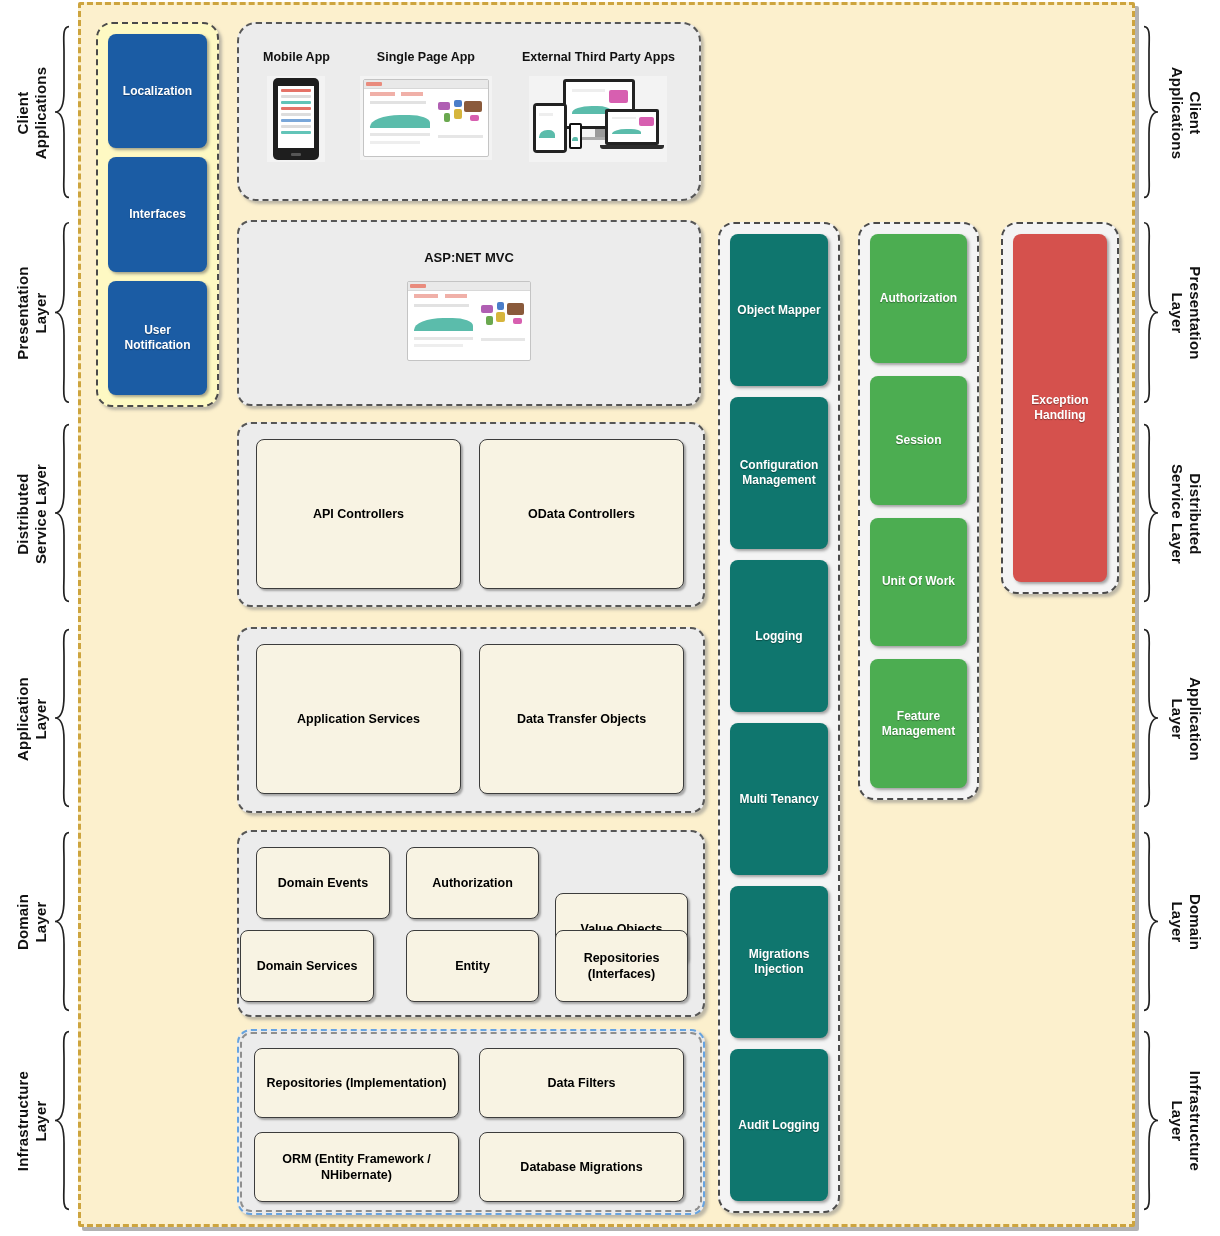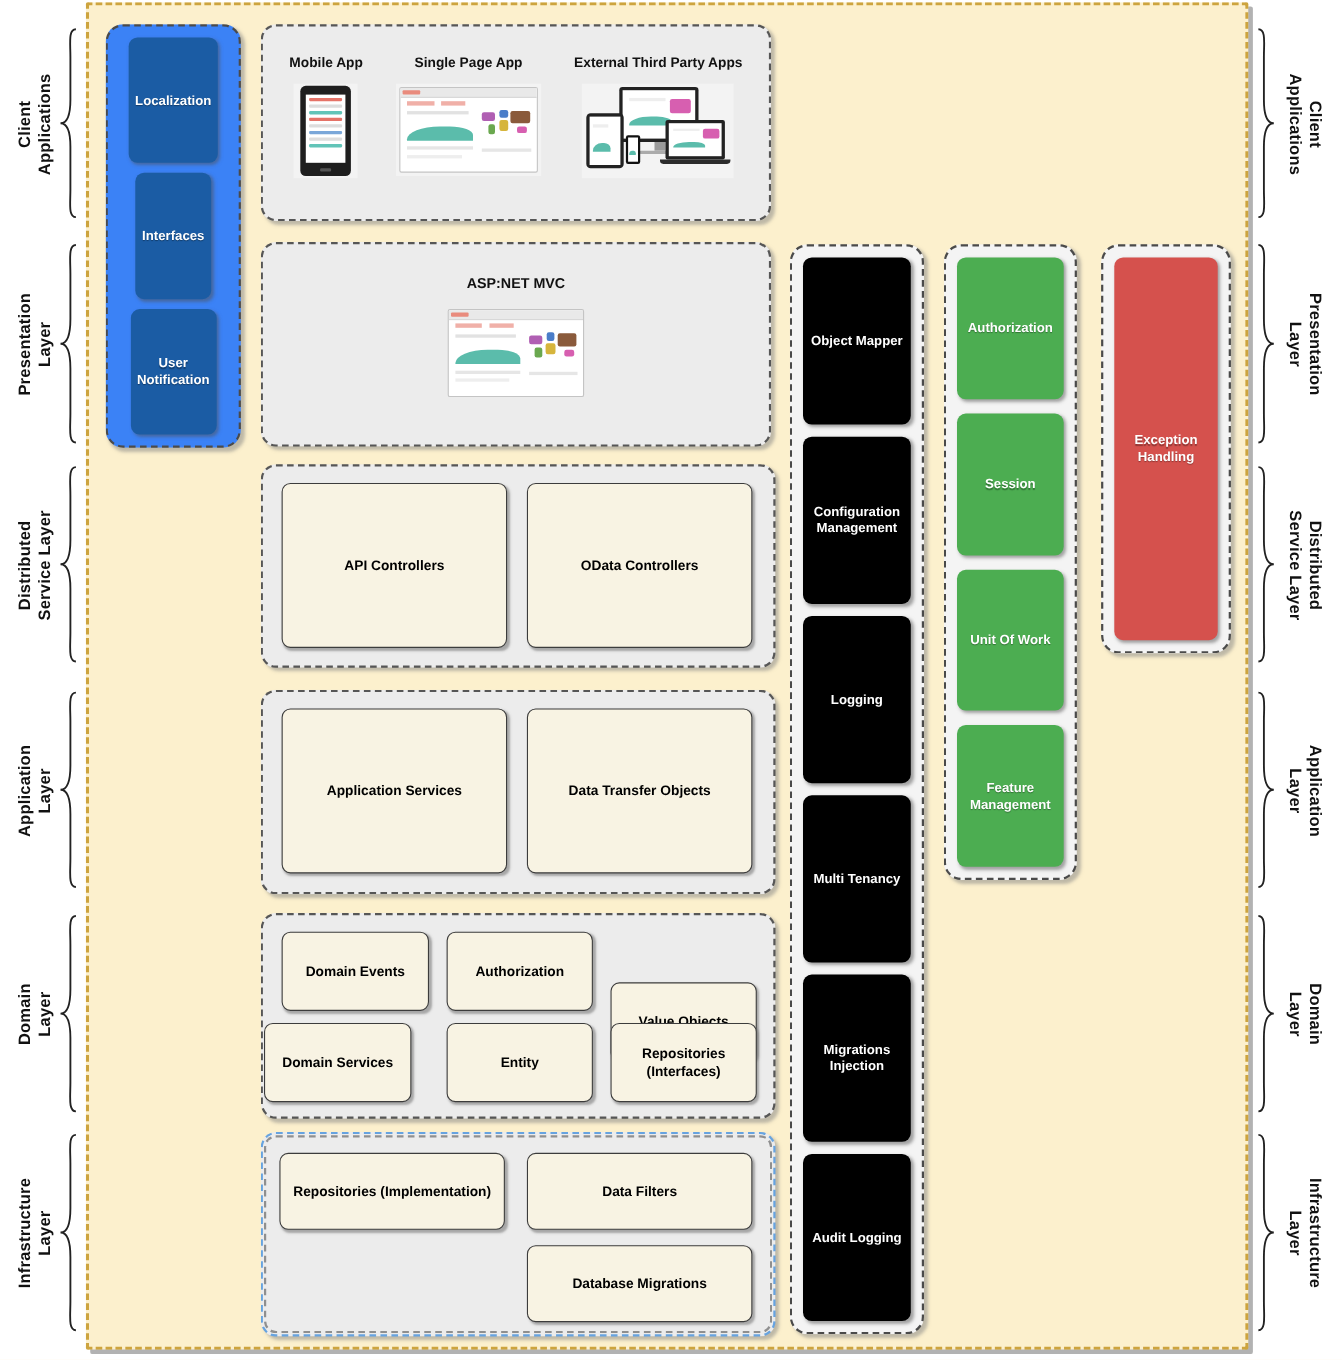--- a/index.html
+++ b/index.html
@@ -25,45 +25,45 @@
   .panel{position:absolute;background:#ececec;border:2px dashed #565656;border-radius:14px;
          box-shadow:3px 3px 3px rgba(130,130,130,.5);}
   .whitecol{position:absolute;background:#f4f4f4;border:2px dashed #4a4a4a;border-radius:16px;
          box-shadow:3px 3px 3px rgba(130,130,130,.5);display:flex;flex-direction:column;padding:10px;}
 
   
   .cbox{border-radius:8px;display:flex;align-items:center;justify-content:center;text-align:center;
         color:#fff;font-weight:700;font-size:12px;line-height:1.25;white-space:pre-line;
         box-shadow:2px 2px 3px rgba(80,80,80,.5);text-shadow:0 1px 1px rgba(0,0,0,.35);padding:2px 6px;box-sizing:border-box;}
   .blue{background:#1b5ca4;}
-  .cyan{background:#000000;}
+  .cyan{background:#0f766e;}
   .green{background:#4cad51;}
   .red{background:#d5514d;}
 
-  .bluecol{position:absolute;left:96px;top:22px;width:123px;height:385px;background:#3b82f6;
+  .bluecol{position:absolute;left:96px;top:22px;width:123px;height:385px;background:#fef9c3;
            border:2px dashed #4a4a4a;border-radius:16px;box-shadow:3px 3px 3px rgba(130,130,130,.5);
-           display:flex;flex-direction:column;gap:9px;padding:10px;box-sizing:border-box;align-items:center;}
+           display:flex;flex-direction:column;gap:9px;padding:10px;box-sizing:border-box;}
   .bluecol .cbox{flex:1;}
 
   .col-cyan{left:718px;top:222px;width:122px;height:991px;gap:11px;box-sizing:border-box;}
   .col-cyan .cbox{flex:1;}
   .col-green{left:858px;top:222px;width:121px;height:578px;gap:13px;box-sizing:border-box;}
   .col-green .cbox{flex:1;}
   .col-red{left:1001px;top:222px;width:118px;height:372px;box-sizing:border-box;}
   .col-red .cbox{flex:1;}
 
   
   .cream{position:absolute;background:#f8f3e3;border:1.5px solid #3c3c3c;border-radius:8px;
          display:flex;align-items:center;justify-content:center;text-align:center;
          font-weight:700;font-size:12.5px;color:#000;line-height:1.3;white-space:pre-line;
          box-shadow:2px 2px 2px rgba(110,110,110,.55);padding:2px 8px;box-sizing:border-box;}
 
   
   .p-clients{left:237px;top:22px;width:464px;height:179px;display:flex;justify-content:center;
-             align-items:flex-start;gap:30px;padding-top:26px;box-sizing:border-box;}
+             align-items:flex-start;gap:30px;padding-top:26px;box-sizing:border-box;border-radius:19px;}
   .p-aspnet{left:237px;top:220px;width:464px;height:186px;text-align:center;box-sizing:border-box;}
   .p-dsl{left:237px;top:422px;width:464px;height:181px;}
   .p-app{left:237px;top:627px;width:464px;height:182px;}
   .p-dom{left:237px;top:830px;width:464px;height:183px;}
   .p-inf{left:237px;top:1029px;width:464px;height:182px;border:2px dashed #66a3e0;}
   .p-inf::before{content:"";position:absolute;inset:1px;border:2px dashed #8f8f8f;border-radius:11px;pointer-events:none;}
 
   
   .figure{display:flex;flex-direction:column;align-items:center;}
   .fig-label{font-weight:700;font-size:12.5px;color:#111;margin-bottom:12px;}
@@ -316,20 +316,22 @@
     <div class="cream" style="left:316px;top:15px;width:133px;height:72px;margin-top:46px;">Value Objects</div>
     <div class="cream" style="left:1px;top:98px;width:134px;height:72px;">Domain Services</div>
     <div class="cream" style="left:167px;top:98px;width:133px;height:72px;">Entity</div>
     <div class="cream" style="left:316px;top:98px;width:133px;height:72px;">Repositories
 (Interfaces)</div>
   </div>
 
   <div class="panel p-inf">
     <div class="cream" style="left:15px;top:17px;width:205px;height:70px;">Repositories (Implementation)</div>
     <div class="cream" style="left:240px;top:17px;width:205px;height:70px;">Data Filters</div>
+    <div class="cream" style="left:15px;top:101px;width:205px;height:70px;">ORM (Entity Framework /
+NHibernate)</div>
     <div class="cream" style="left:240px;top:101px;width:205px;height:70px;">Database Migrations</div>
   </div>
 
   <div class="whitecol col-cyan">
     <div class="cbox cyan">Object Mapper</div>
     <div class="cbox cyan">Configuration
 Management</div>
     <div class="cbox cyan">Logging</div>
     <div class="cbox cyan">Multi Tenancy</div>
     <div class="cbox cyan">Migrations

